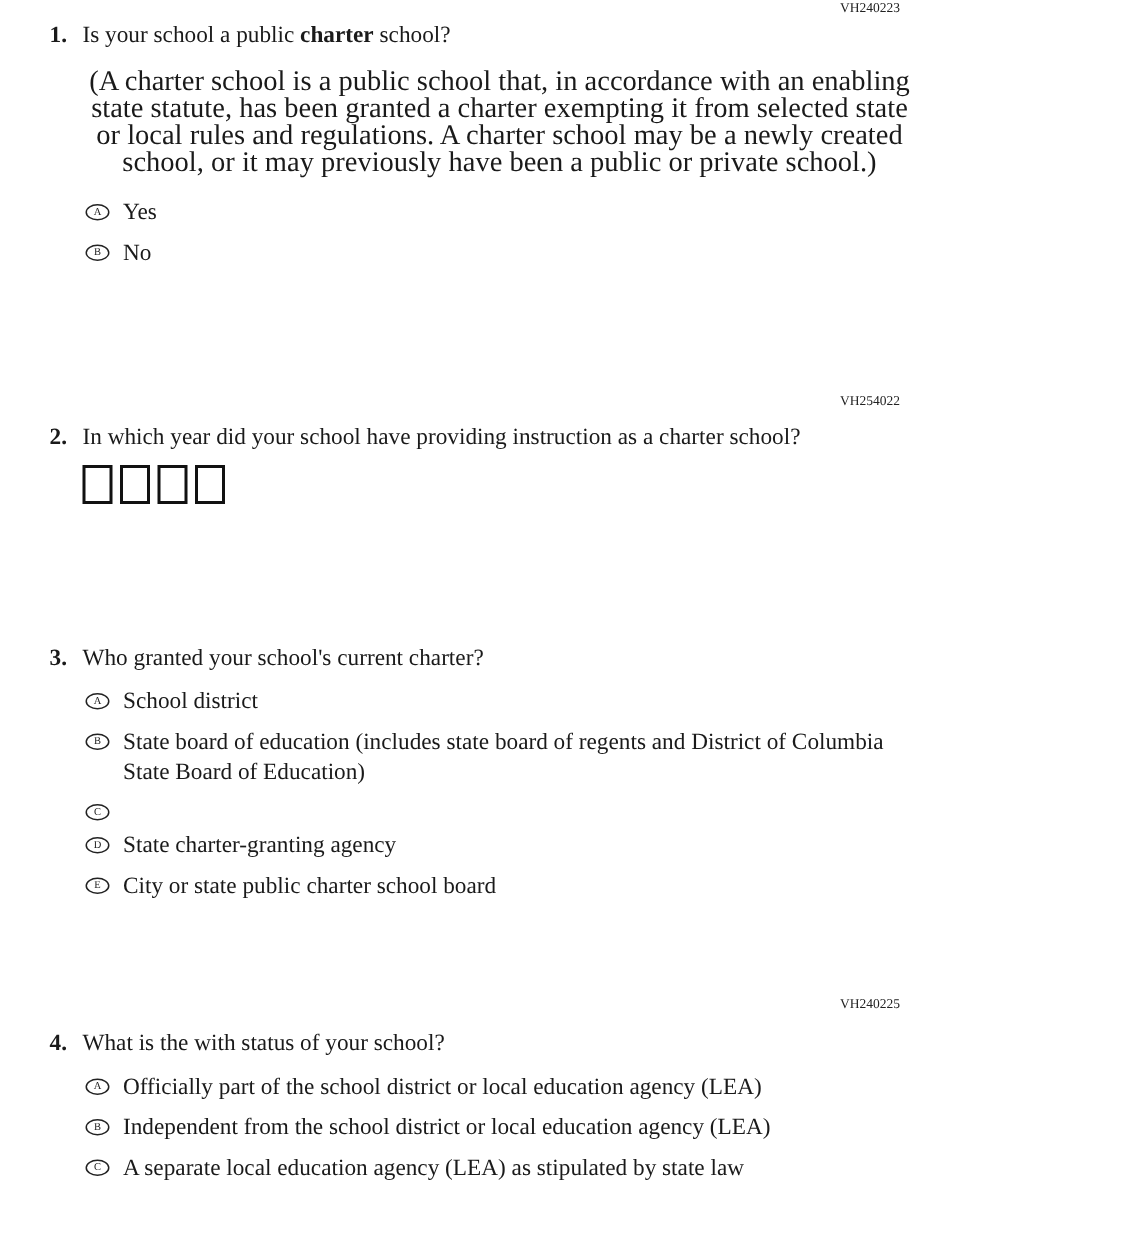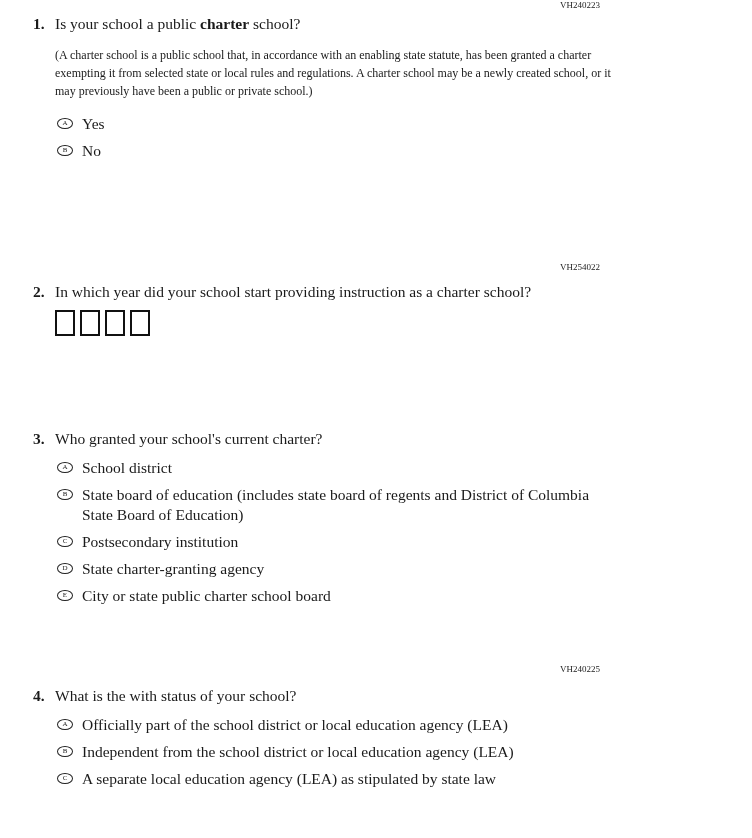--- a/index.html
+++ b/index.html
@@ -43,22 +43,23 @@
   }
   .q-text {
     flex: 1;
     padding-right: 12px;
   }
   .q-text b { font-weight: bold; }
   .q-desc {
     margin-top: 12px;
     margin-left: 55px;
     width: 556px;
-    font-size: 12px;
+    font-size: 19px;
     line-height: 18px;
+    text-align: center;
   }
   .options {
     margin-top: 14px;
     margin-left: 57px;
     list-style: none;
     padding: 0;
   }
   .opt {
     display: flex;
     align-items: flex-start;
@@ -138,21 +139,21 @@
           </span>
         <span class="opt-label">No</span>
       </li>
     </ul>
   </section>
 
   <section class="q-block q2-block">
     <div class="vh-code">VH254022</div>
     <div class="q-row">
       <span class="q-num">2.</span>
-      <span class="q-text">In which year did your school start providing instruction as a charter school?</span>
+      <span class="q-text">In which year did your school have providing instruction as a charter school?</span>
     </div>
     <div class="digit-boxes">
       <span class="digit-box"></span>
       <span class="digit-box"></span>
       <span class="digit-box"></span>
       <span class="digit-box"></span>
     </div>
   </section>
 
   <section class="q-block q3-block">
@@ -170,21 +171,20 @@
       <li class="opt">
         <span class="oval">
             <span>B</span>
           </span>
         <span class="opt-label">State board of education (includes state board of regents and District of Columbia State Board of Education)</span>
       </li>
       <li class="opt">
         <span class="oval">
             <span>C</span>
           </span>
-        <span class="opt-label">Postsecondary institution</span>
       </li>
       <li class="opt">
         <span class="oval">
             <span>D</span>
           </span>
         <span class="opt-label">State charter-granting agency</span>
       </li>
       <li class="opt">
         <span class="oval">
             <span>E</span>

